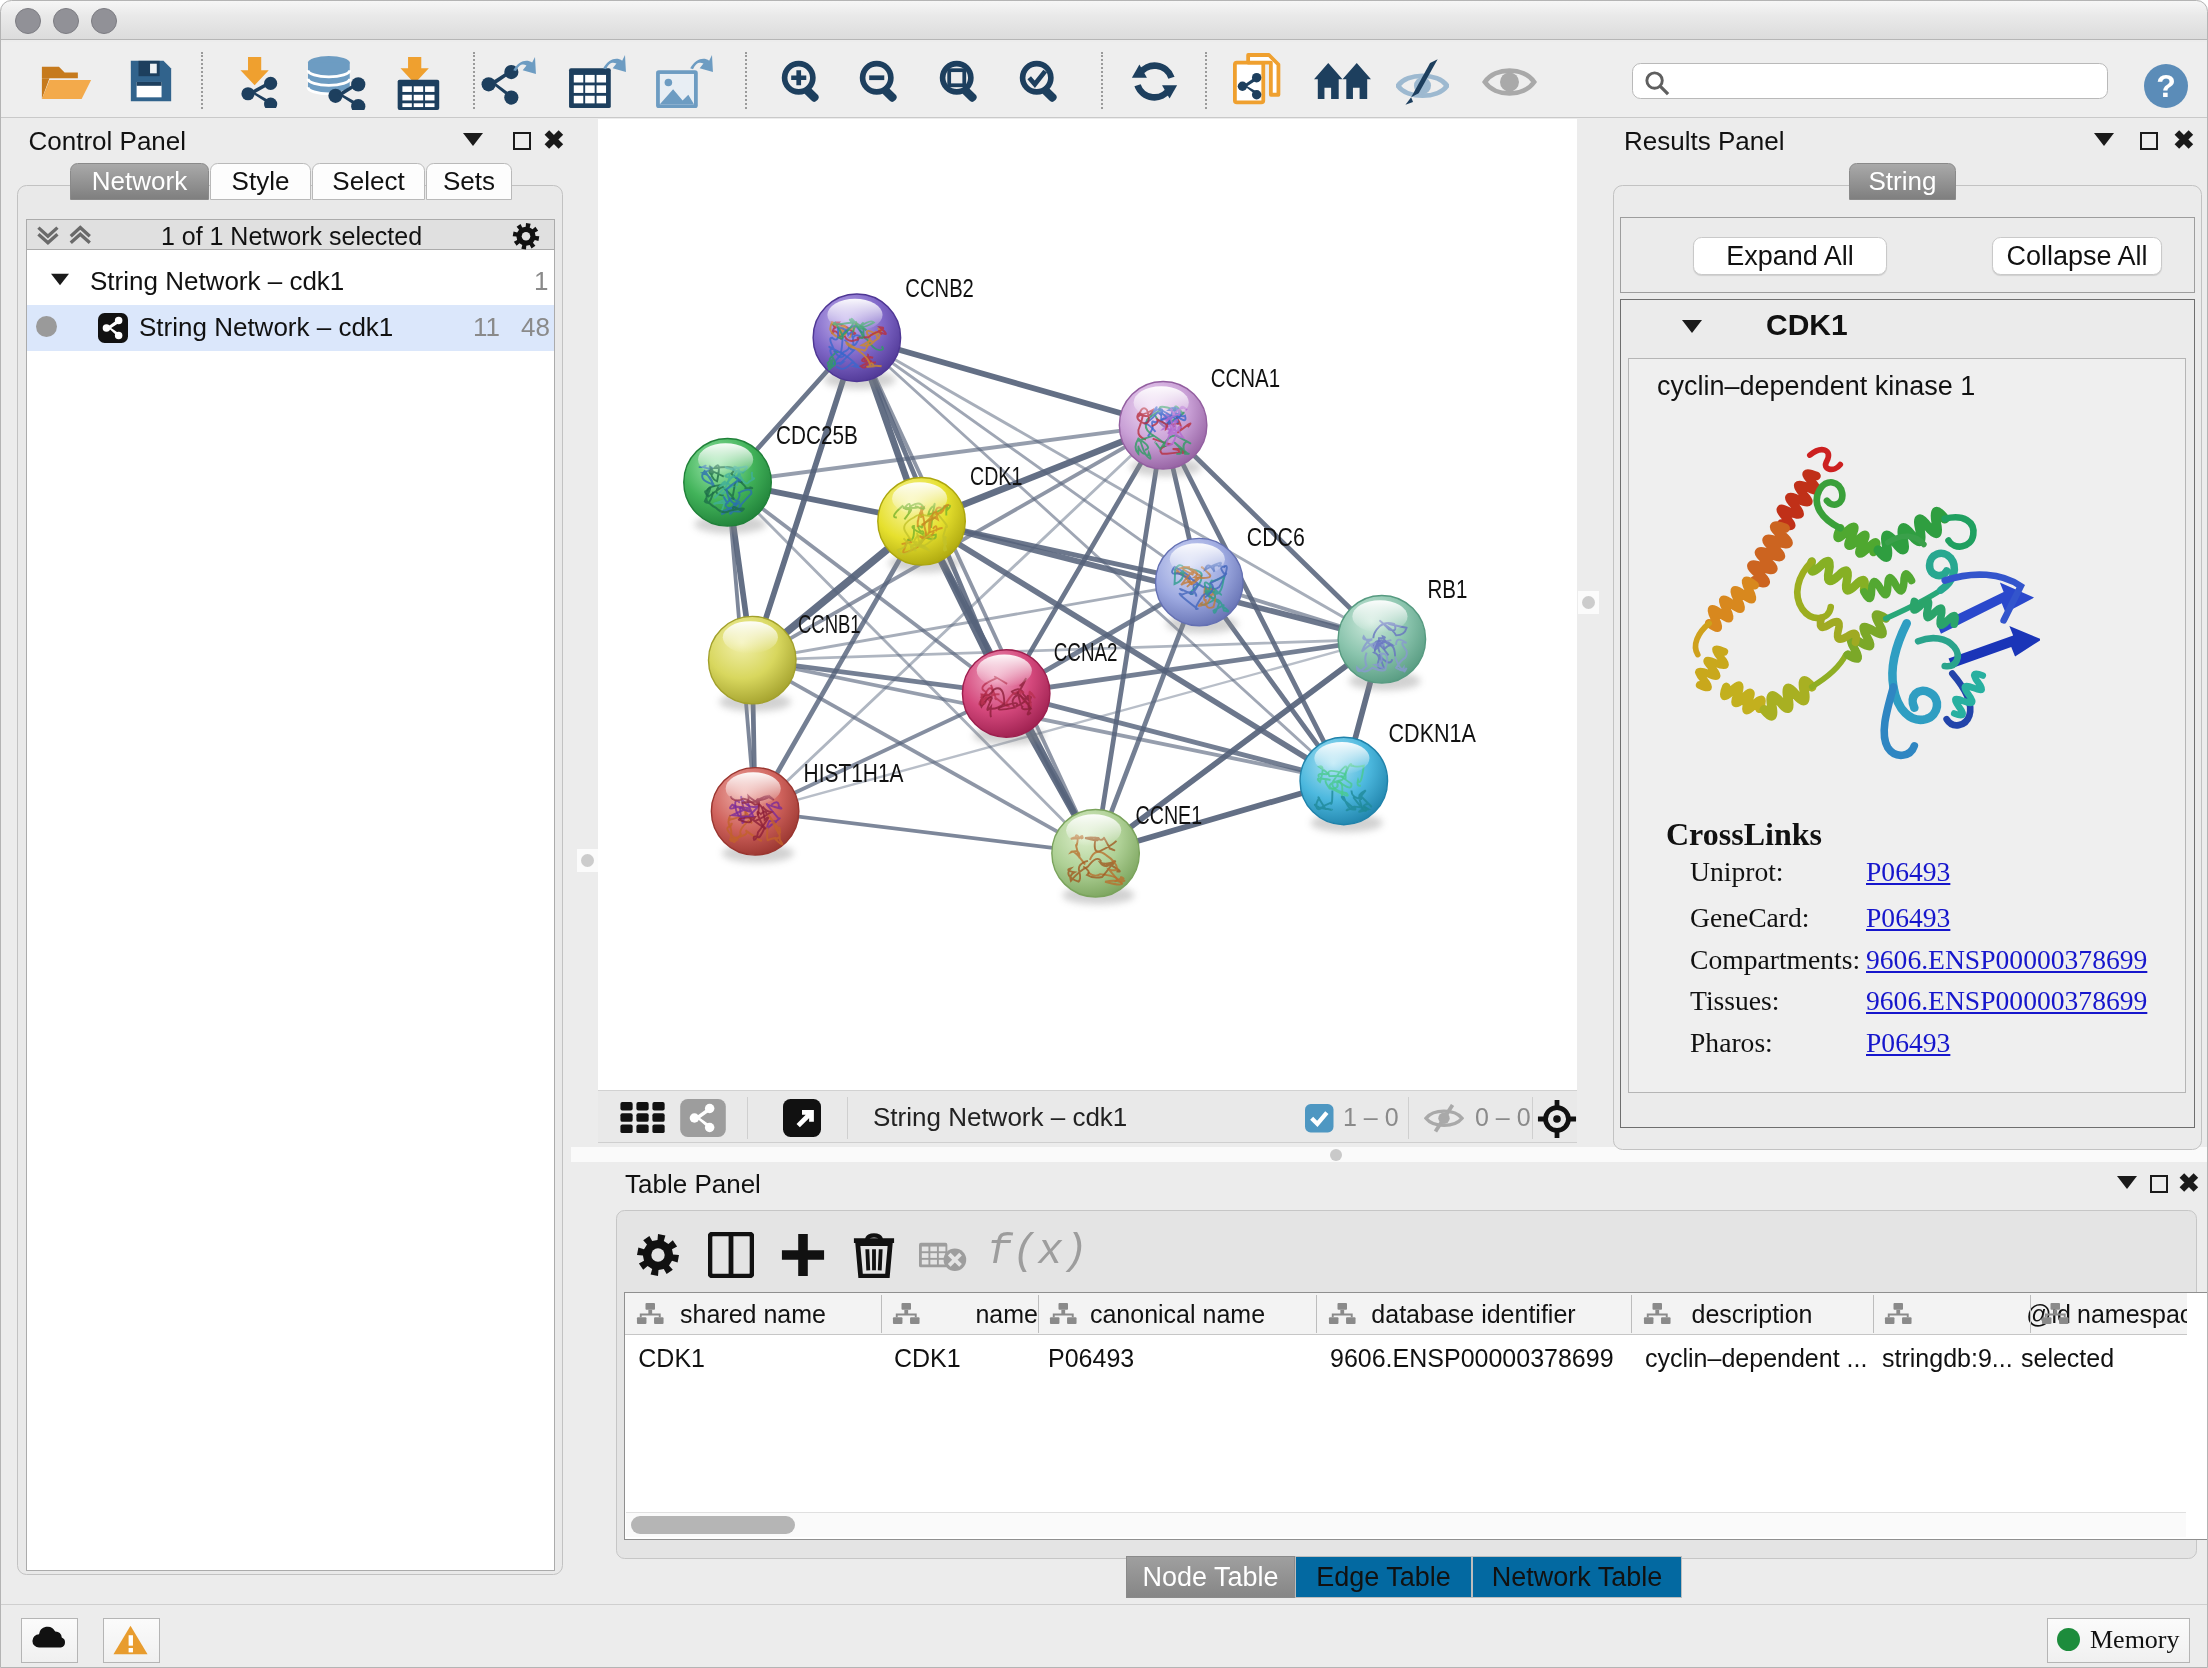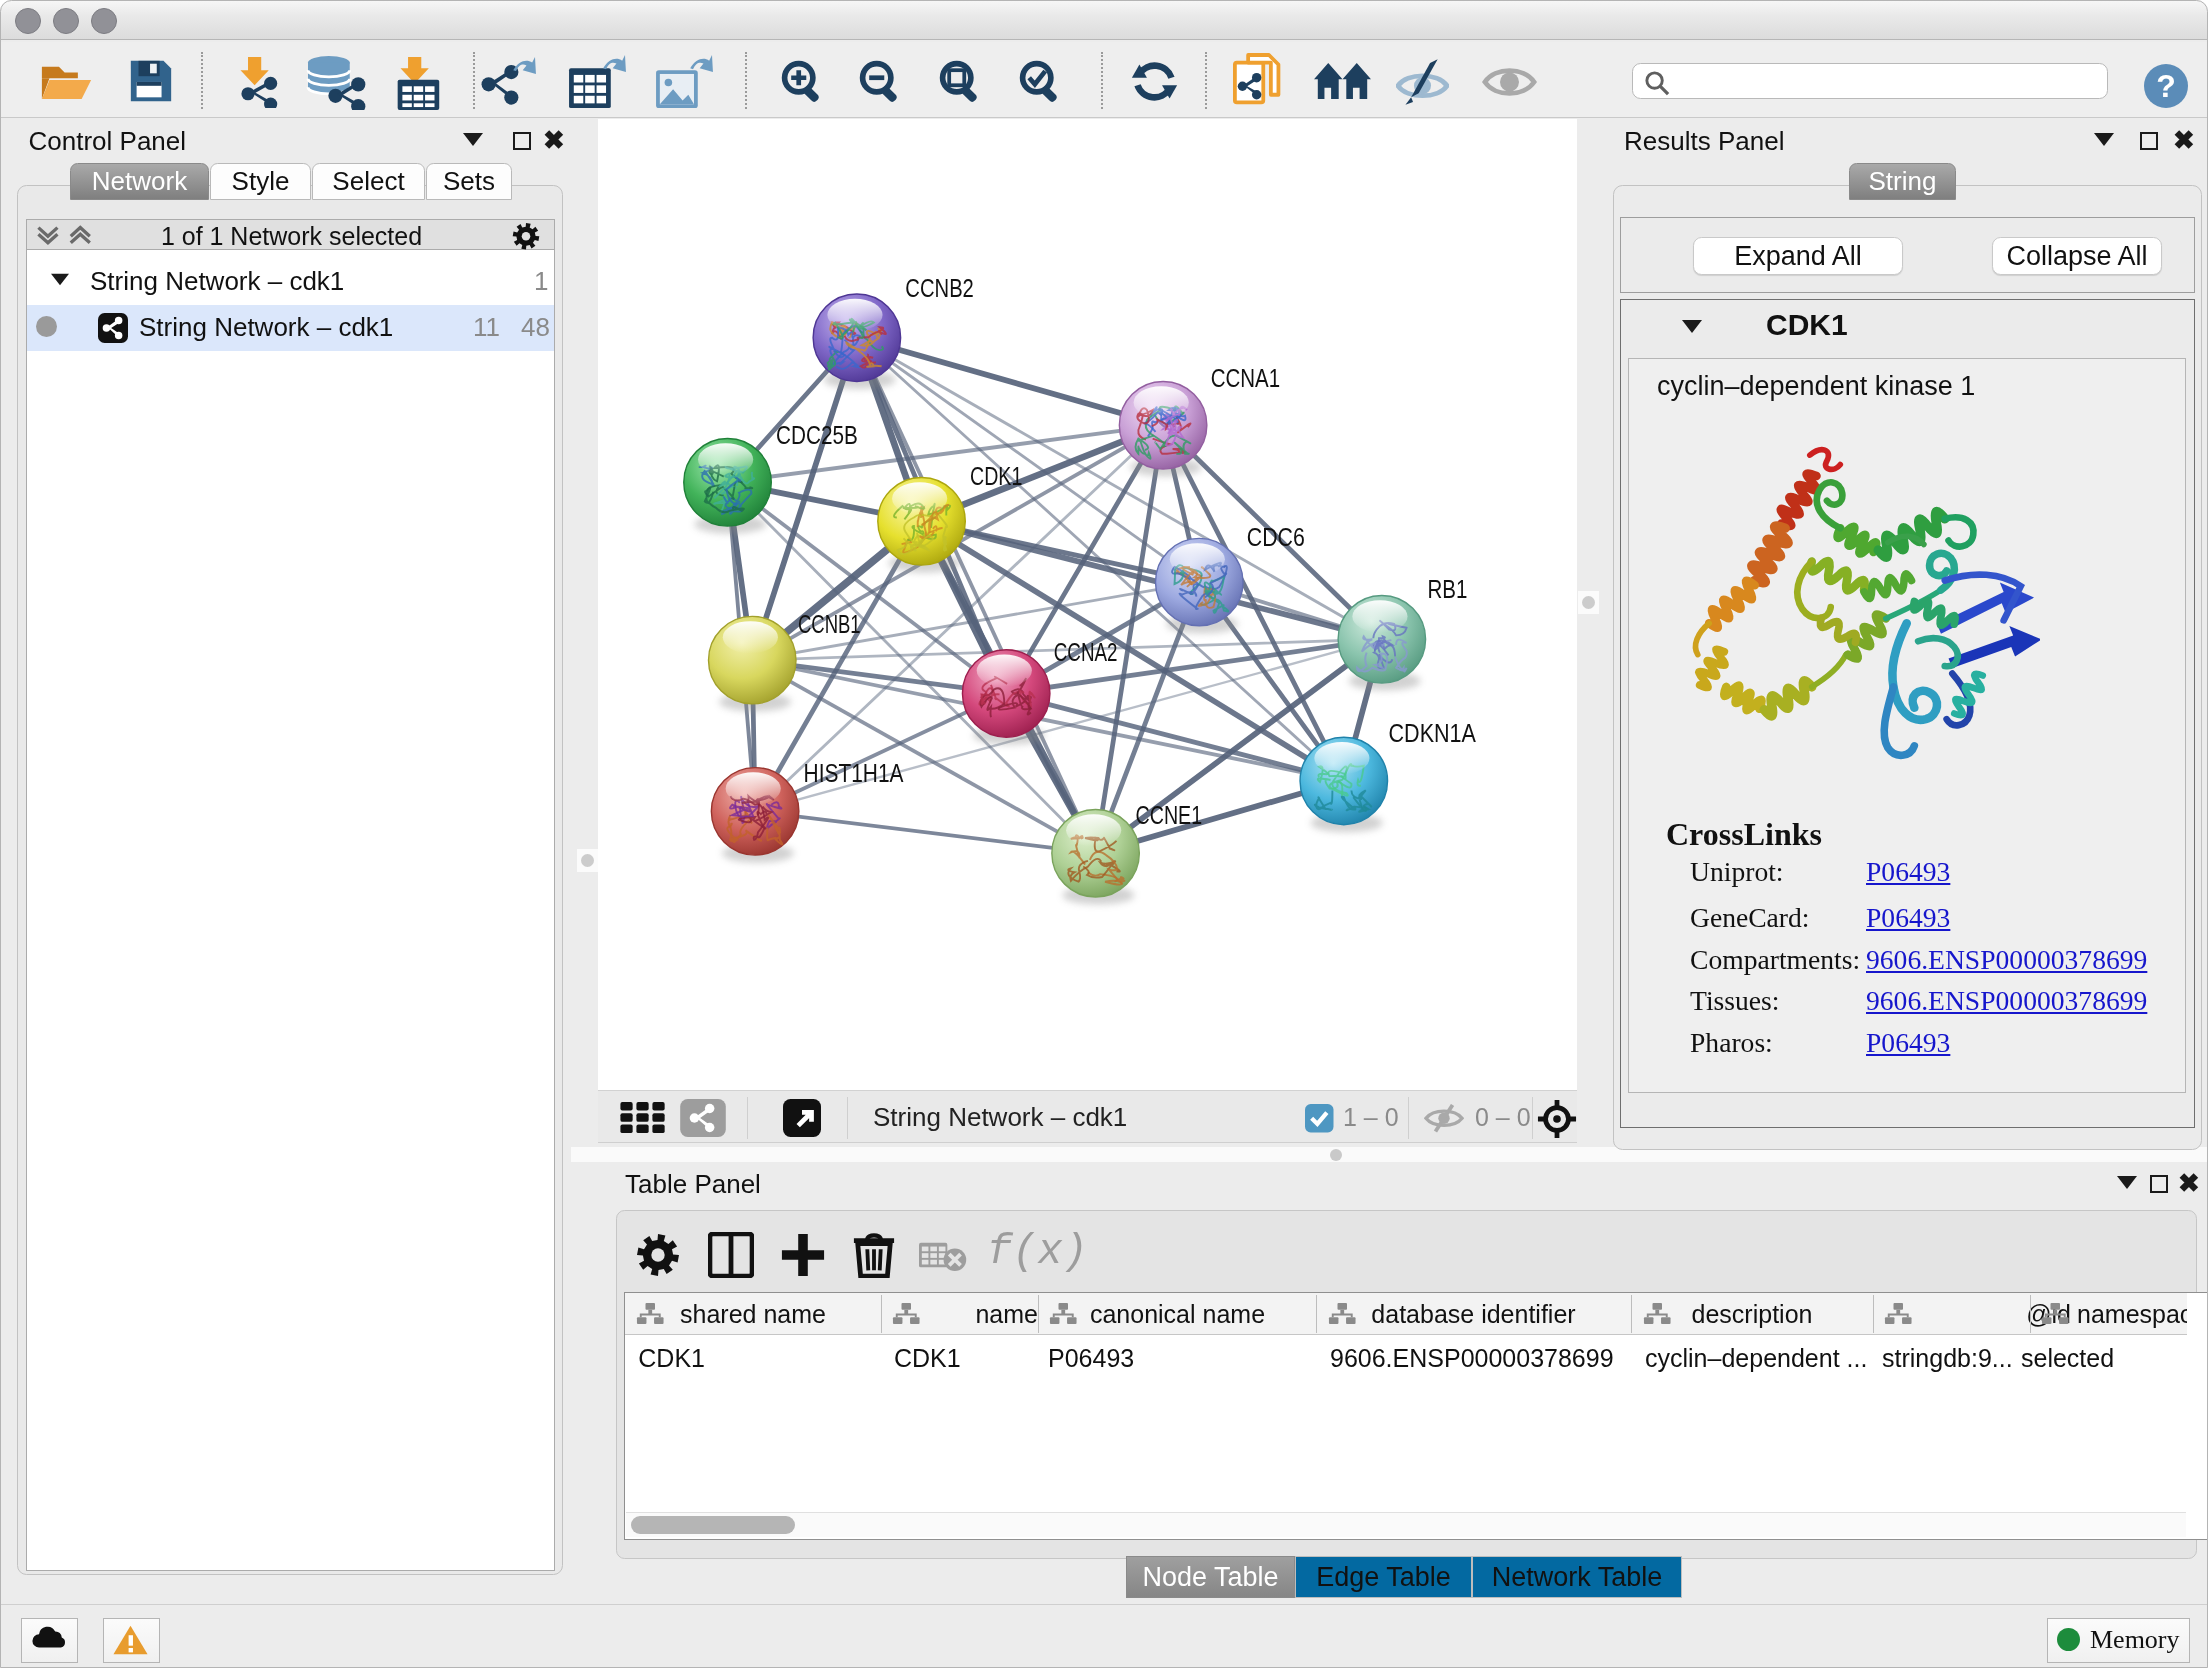--- a/index.html
+++ b/index.html
@@ -642,21 +642,21 @@
 
 <div class="abs ptitle" style="left:1624px;top:126px">Results Panel</div>
 <div class="abs tri-down" style="left:2094px;top:133px"></div>
 <div class="abs float-sq" style="left:2140px;top:132px"></div>
 <div class="abs close-x" style="left:2173px;top:129px">✖</div>
 
 <div id="rp-frame" class="abs"></div>
 <div class="tab sel" style="left:1849px;top:163px;width:107px">String</div>
 
 <div id="rp-inner1" class="abs"></div>
-<div class="btn" style="left:1693px;top:237px;width:210px">Expand All</div>
+<div class="btn" style="left:1693px;top:237px;width:194px">Expand All</div>
 <div class="btn" style="left:1992px;top:237px;width:170px">Collapse All</div>
 
 <div id="rp-sec" class="abs"></div>
 <div class="abs tri-down" style="left:1682px;top:320px"></div>
 <div class="abs" style="left:1766px;top:308px;font-size:30px;font-weight:bold;color:#111">CDK1</div>
 <div id="rp-inner2" class="abs"></div>
 <div class="abs" style="left:1657px;top:371px;font-size:27px;color:#111">cyclin–dependent kinase 1</div>
 
 <svg class="abs" style="left:1669px;top:438px" width="371" height="323" viewBox="0 0 390 340">
     <g fill="none" stroke-linecap="round">

